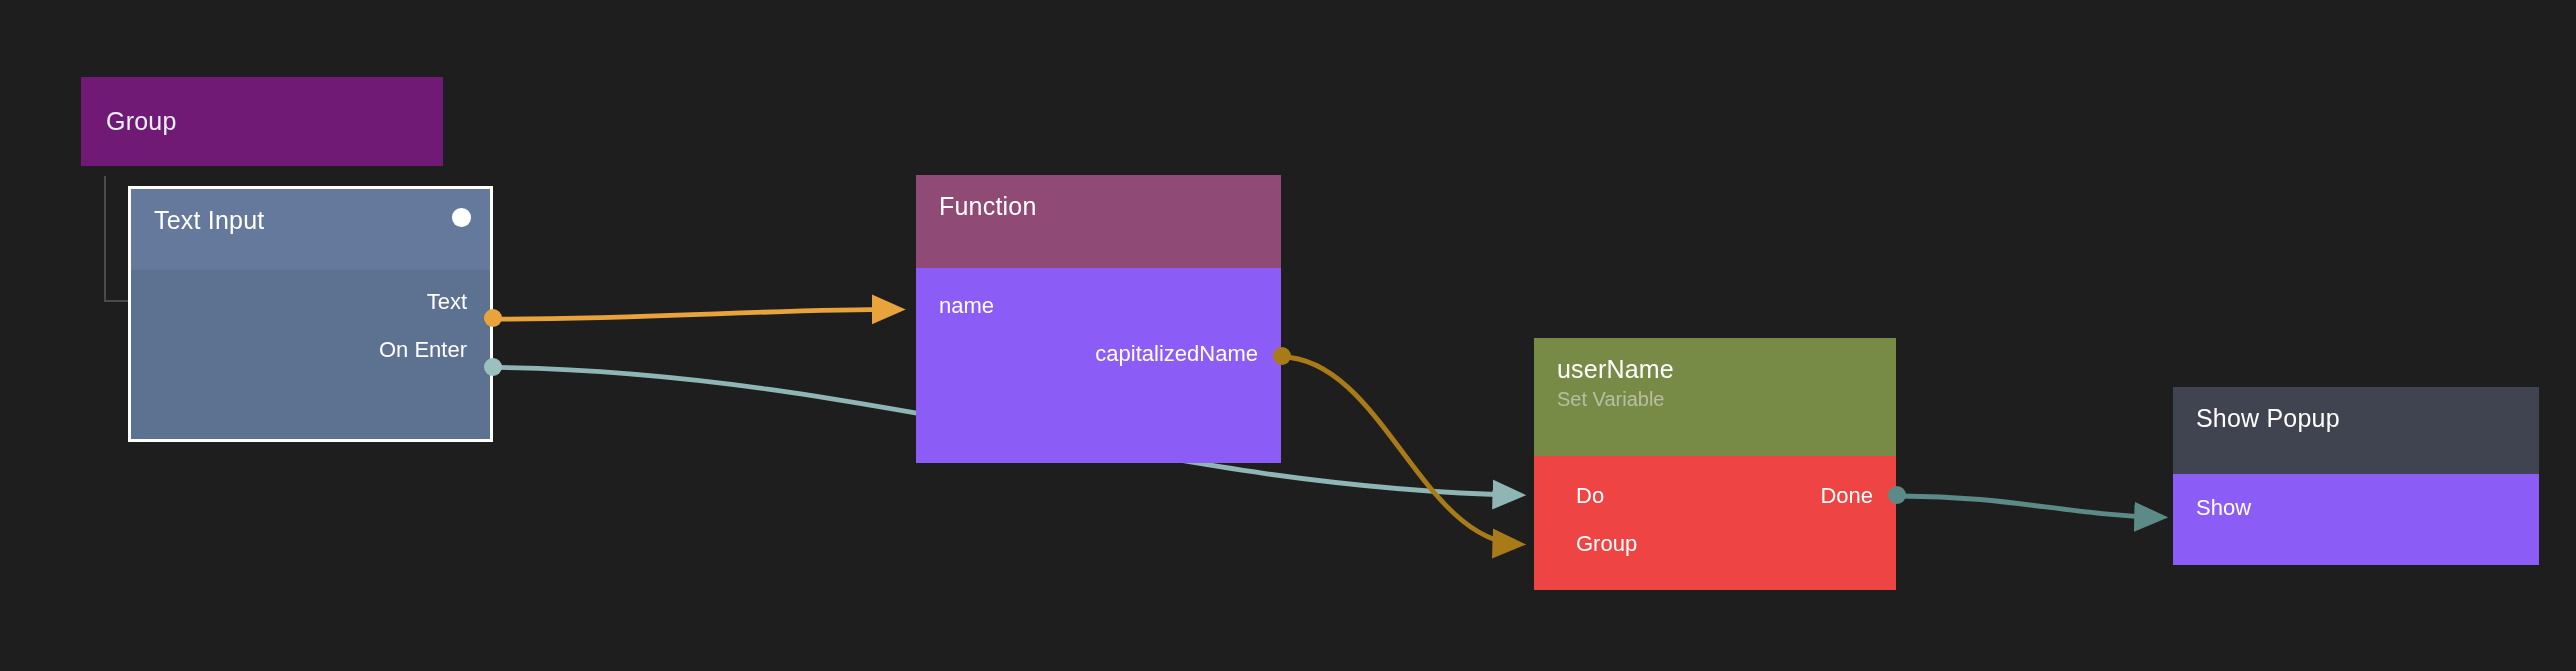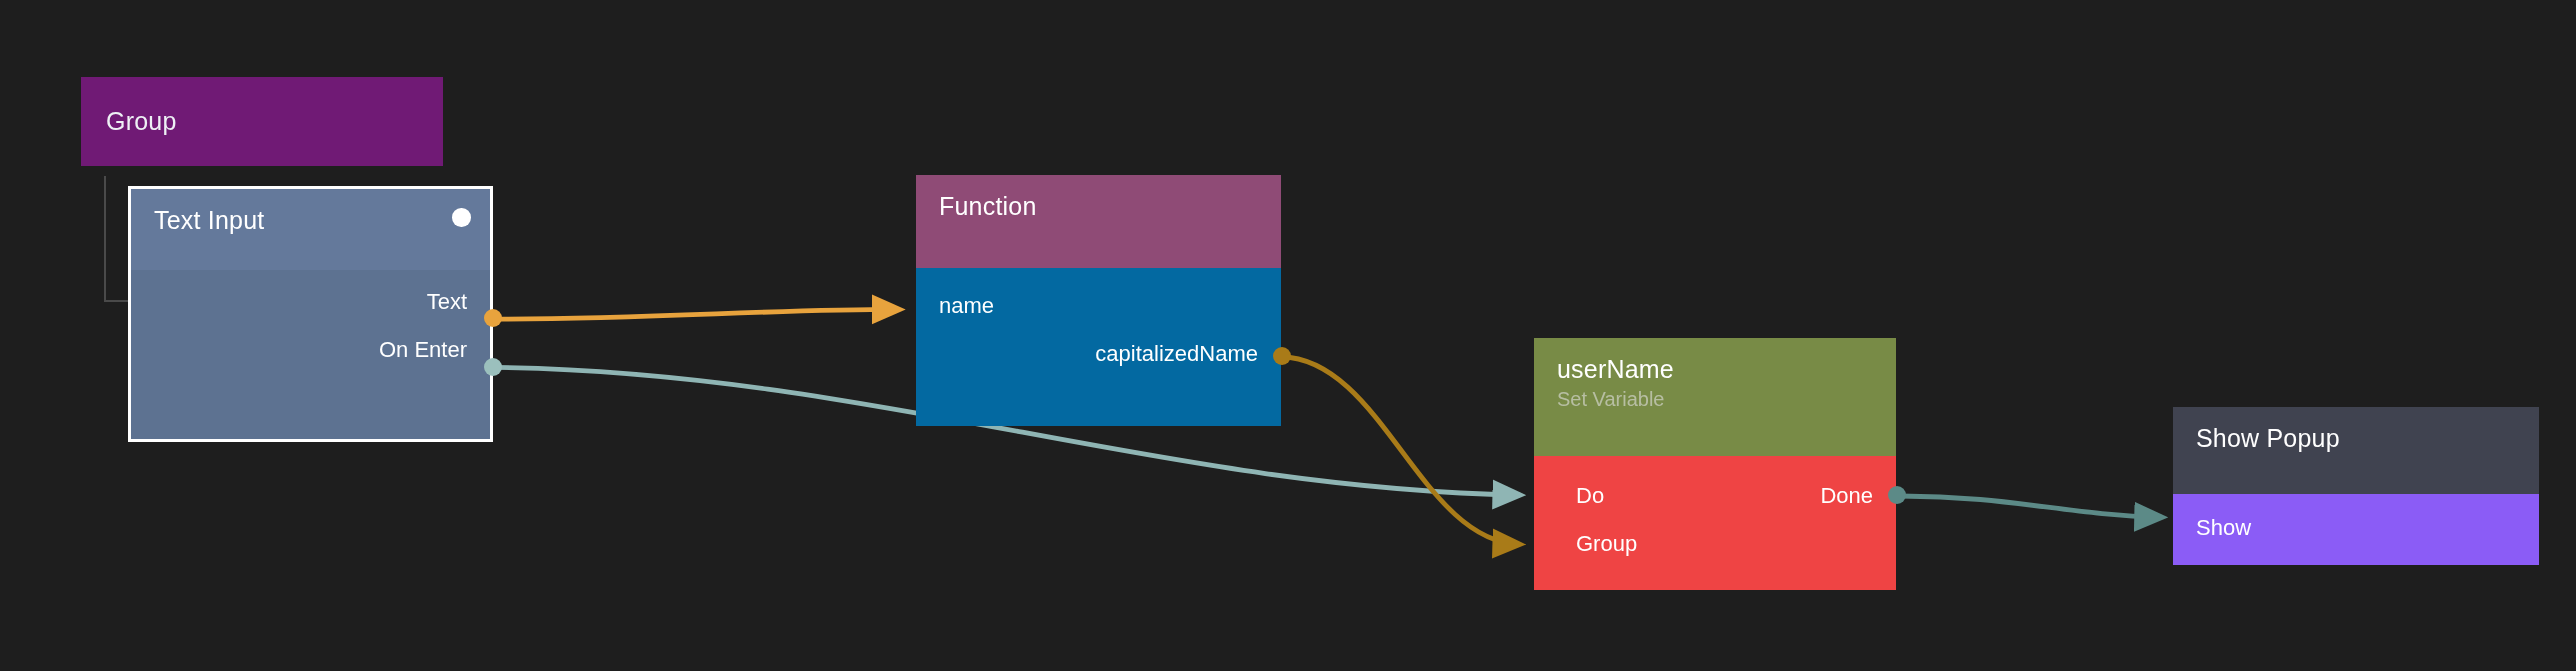--- a/index.html
+++ b/index.html
@@ -133,26 +133,26 @@
     border-radius: 50%;
     background: #ffffff;
     z-index: 6;
   }
 
   
   .node--textinput .node-header { background: #64799b; }
   .node--textinput .node-body   { background: #5d7291; text-align: center; }
 
   .node--function .node-header { background: #8f4b76; }
-  .node--function .node-body   { background: #0369a1; }
+  .node--function .node-body   { background: #8b5cf6; }
 
   .node--setvar .node-header { background: #788b46; }
   .node--setvar .node-body   { background: #ef4444; padding-left: 19px; }
 
-  .node--popup .node-header { background: #404350; margin-top: 20px; }
+  .node--popup .node-header { background: #404350; }
   .node--popup .node-body   { background: #8b5cf6; }
 </style>
 </head>
 <body>
 
 <div id="canvas">
 
   <svg id="wires" viewBox="0 0 2665 695" width="2576" height="672" xmlns="http://www.w3.org/2000/svg">
     <defs>
       <marker id="ah-orange" markerWidth="7" markerHeight="7" refX="5.6" refY="3.5" orient="auto" markerUnits="strokeWidth">
@@ -194,21 +194,21 @@
       </div>
       <div class="port-row out">
         <span class="port-label">On Enter</span>
       </div>
     </div>
   </div>
 
   <div class="port-knob" style="left:484px; top:309px; background:#e8a33d;"></div>
   <div class="port-knob" style="left:484px; top:358px; background:#9bc0bd;"></div>
 
-  <div class="node node--function" style="left:916px; top:175px; width:365px; height:251px;">
+  <div class="node node--function" style="left:916px; top:175px; width:365px; height:288px;">
     <div class="node-header" style="height:93px;">
       <span class="node-title">Function</span>
     </div>
     <div class="node-body">
       <div class="port-row in" style="margin-top:9.7px;">
         <span class="port-label">name</span>
       </div>
       <div class="port-row out">
         <span class="port-label">capitalizedName</span>
       </div>

